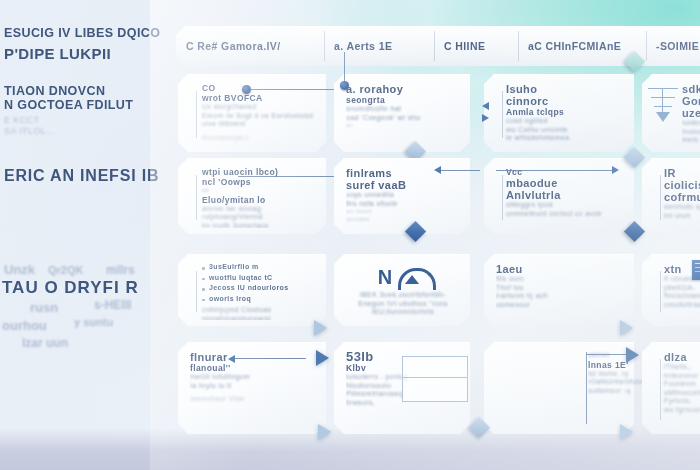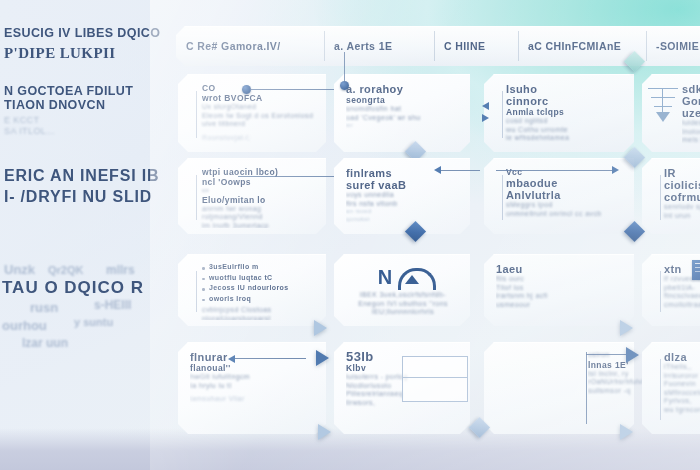--- a/index.html
+++ b/index.html
@@ -43,21 +43,21 @@
     filter:blur(.55px);
     opacity:.9;
   }
   .glyph.soft{font-weight:400;color:#5d7396;filter:blur(.85px);opacity:.78;}
   .glyph.faint{color:#8fa2bd;filter:blur(1.2px);opacity:.6;font-weight:400;}
 
   
   .sidebar{position:absolute;left:0;top:26px;width:176px;}
   .side-block{margin-bottom:16px;padding-left:4px;}
   .side-h1{font-size:12.5px;line-height:14px;}
-  .side-h2{font-size:15px;line-height:17px;font-family:Liberation Serif, serif;}
+  .side-h2{font-size:15px;line-height:17px;}
   .side-sm{font-size:9px;line-height:11px;}
   .side-big{font-size:16px;line-height:21px;letter-spacing:.8px;}
 
   .sidebar-bottom{position:absolute;left:0;top:262px;width:176px;padding-left:2px;}
   .wordcloud{position:relative;height:96px;width:176px;}
   .wc{position:absolute;white-space:nowrap;color:#7d93b4;filter:blur(1.1px);opacity:.55;font-weight:700;}
 
   
   .board{position:absolute;left:172px;top:26px;width:540px;height:418px;}
 
@@ -196,37 +196,36 @@
   <div class="bg-base"></div>
   <div class="bg-left-wash"></div>
   <div class="bg-bottom-band"></div>
 
   <div class="sidebar">
     <div class="side-block">
       <div class="glyph side-h1">ESUCIG IV LIBES   DQICO</div>
       <div class="glyph side-h2" style="margin-top:5px;">P'DIPE  LUKPII</div>
     </div>
     <div class="side-block" style="margin-top:22px;">
+      <div class="glyph side-h1">TIAON DNOVCN</div>
       <div class="glyph side-h1">N GOCTOEA FDILUT</div>
-      <div class="glyph side-h1">TIAON DNOVCN</div>
       <div class="glyph faint side-sm" style="margin-top:3px;">E KCCT</div>
       <div class="glyph faint side-sm">SA ITLOL...</div>
     </div>
     <div class="side-block" style="margin-top:28px;">
       <div class="glyph side-big">ERIC AN  INEFSI IB</div>
-      <div class="glyph side-big">I- /DRYFI NU SLID</div>
     </div>
   </div>
 
   <div class="sidebar-bottom">
     <div class="wordcloud">
       <div class="wc" style="left:2px;top:0px;font-size:13px;">Unzk</div>
       <div class="wc" style="left:46px;top:2px;font-size:11px;">Qr2QK</div>
       <div class="wc" style="left:104px;top:1px;font-size:12px;">mllrs</div>
-      <div class="glyph" style="position:absolute;left:0px;top:16px;font-size:17px;letter-spacing:1px;filter:blur(.6px);">TAU O DQICO R</div>
+      <div class="glyph" style="position:absolute;left:0px;top:16px;font-size:17px;letter-spacing:1px;filter:blur(.6px);">TAU O DRYFI R</div>
       <div class="wc" style="left:28px;top:38px;font-size:13px;">rusn</div>
       <div class="wc" style="left:92px;top:36px;font-size:12px;">s-HEIII</div>
       <div class="wc" style="left:0px;top:56px;font-size:13px;">ourhou</div>
       <div class="wc" style="left:72px;top:54px;font-size:11px;">y suntu</div>
       <div class="wc" style="left:20px;top:74px;font-size:12px;">lzar uun</div>
     </div>
   </div>
 
   <div class="board">
 

